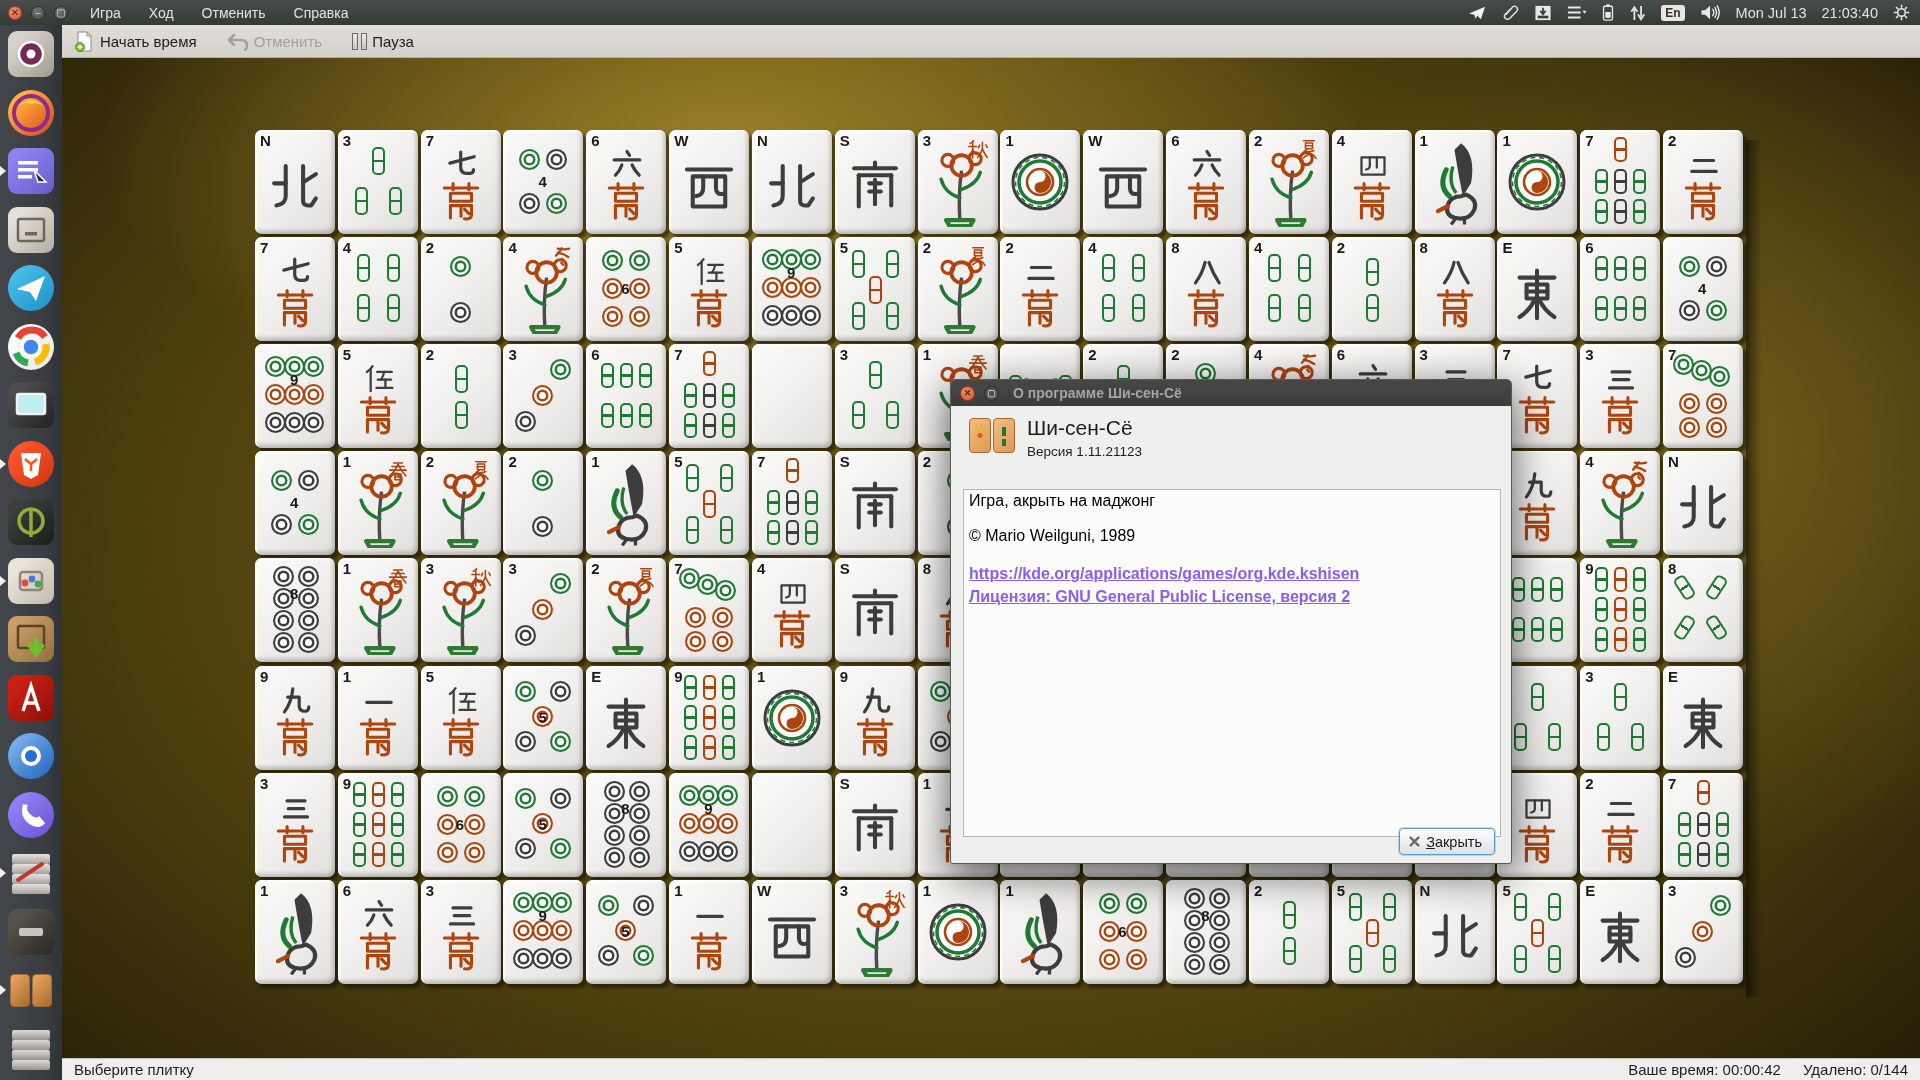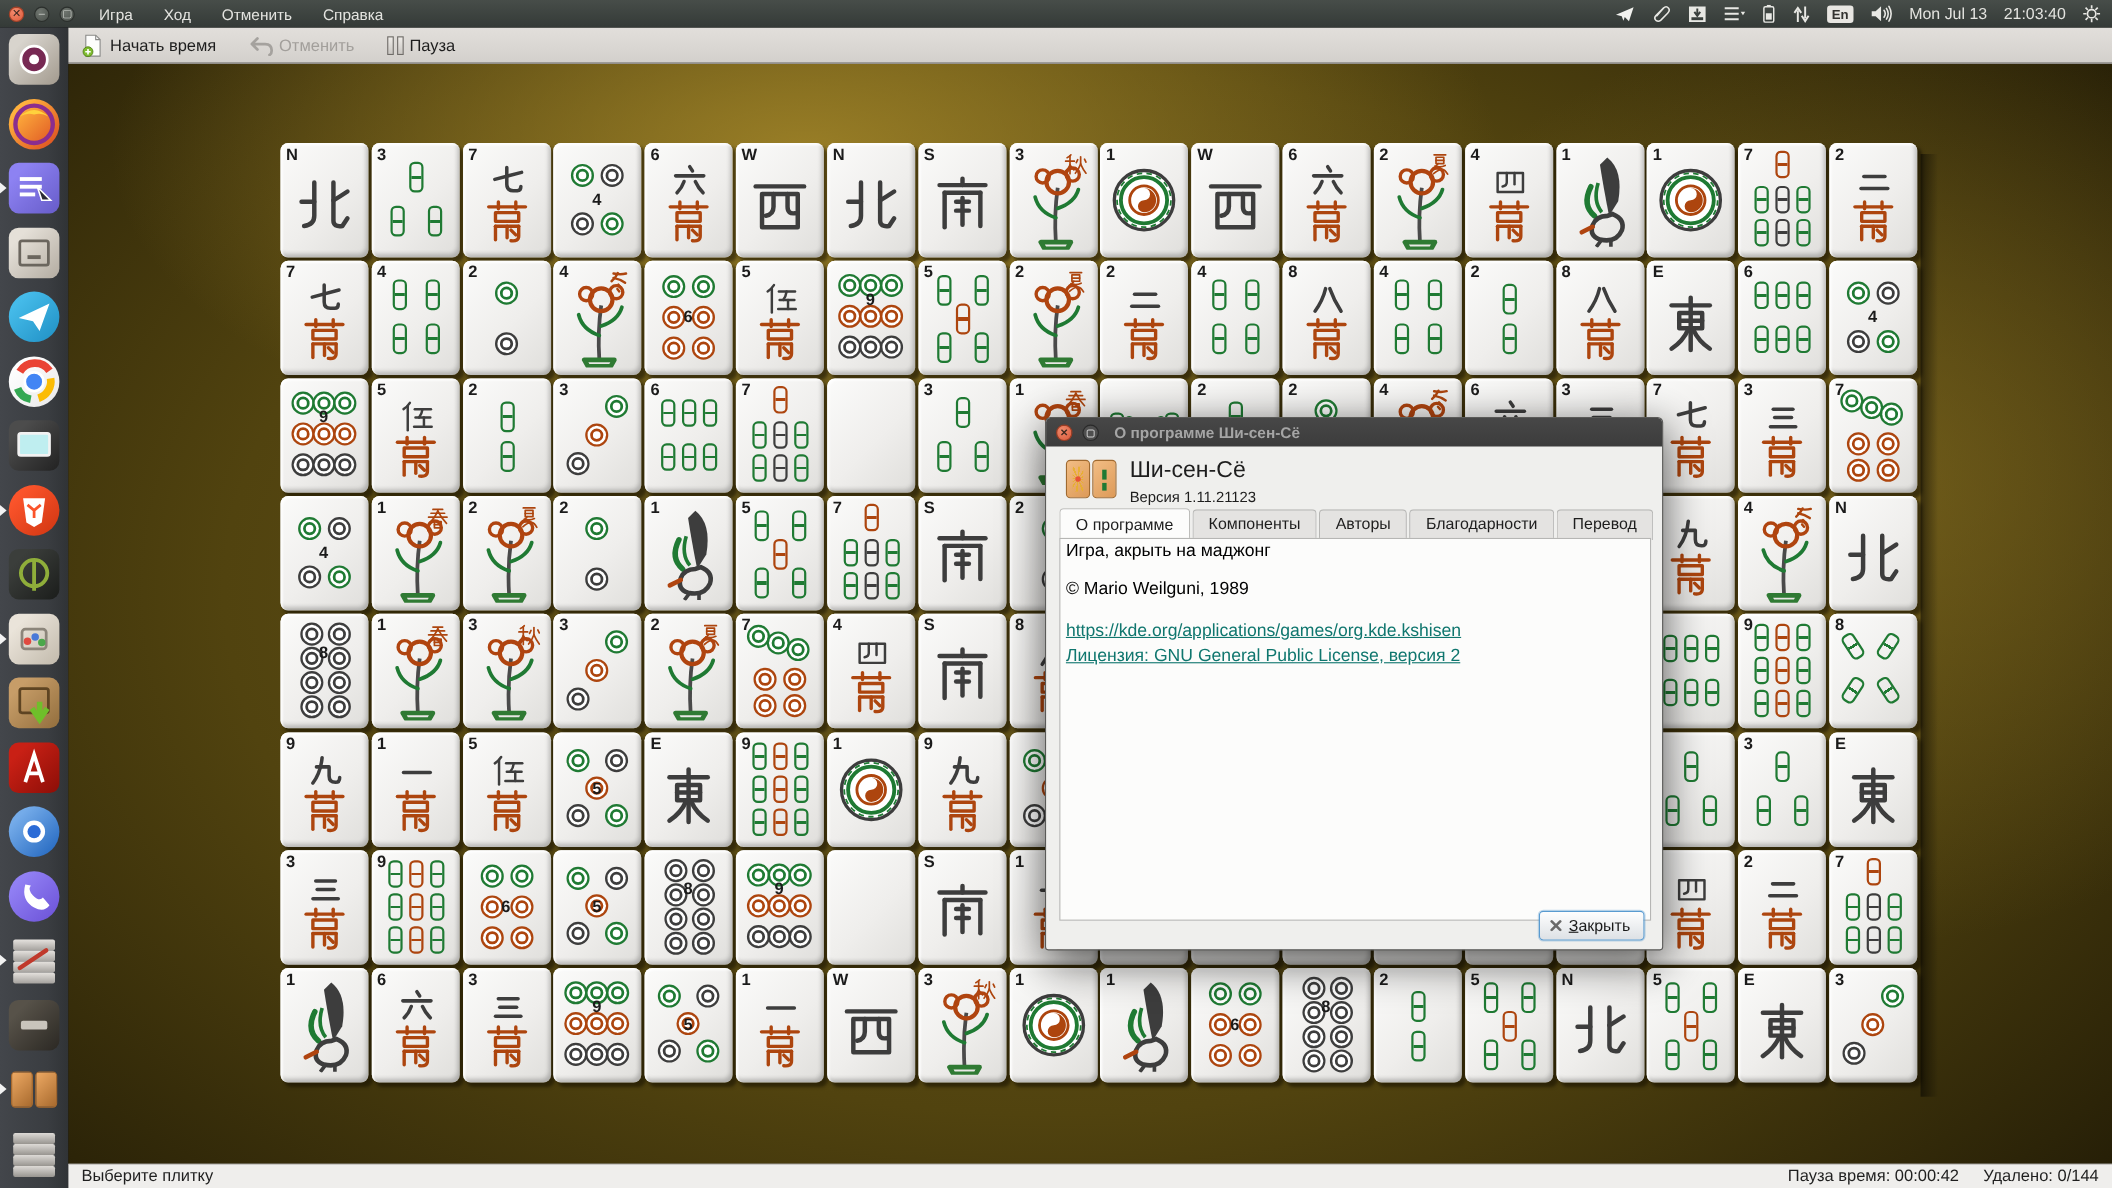--- a/index.html
+++ b/index.html
@@ -89,21 +89,21 @@
   #dlg-appname{font-size:21px;color:#1e1e1e;}
   #dlg-version{font-size:13.5px;color:#1e1e1e;margin-top:4px;}
   #dlg-tabs{position:absolute;left:12px;top:81px;display:flex;align-items:flex-end;font-size:14.5px;color:#1e1e1e;}
   .tab{padding:5px 14px 6px;border:1px solid #b6b6b4;border-bottom:none;background:#e4e3e1;
     border-radius:4px 4px 0 0;margin-right:2px;}
   .tab.active{background:#fcfcfb;position:relative;top:1px;padding-top:7px;}
   #dlg-content{position:absolute;left:12px;top:109px;width:538px;height:348px;background:#fcfcfb;
     border:1px solid #b6b6b4;font-size:14.5px;color:#1c1c1c;padding:14px 18px;}
   #dlg-desc{position:absolute;left:18px;top:112px;}
   #dlg-copy{position:absolute;left:18px;top:147px;}
-  .dlg-link{position:absolute;left:18px;color:#0f766e;text-decoration:underline;}
+  .dlg-link{position:absolute;left:18px;color:#8b5cf6;text-decoration:underline;font-weight:bold;}
   #dlg-link1{top:185px;}
   #dlg-link2{top:208px;}
   #dlg-closebtn{position:absolute;right:16px;top:448px;height:27px;padding:0 12px 0 9px;
     display:flex;align-items:center;gap:6px;font-size:14.5px;color:#1a1a1a;
     background:linear-gradient(#fefefe,#dde1e5);border:1px solid #5a9bd0;border-radius:4px;
     box-shadow:0 0 0 1px rgba(90,155,208,.35);}
 
   
   #statusbar{position:absolute;left:62px;top:1058px;width:1858px;height:22px;z-index:85;
     background:#efeeec;border-top:1px solid #c6c4c1;display:flex;align-items:center;
@@ -2205,41 +2205,34 @@
   <div id="dlg-head">
     <span class="appicon">
         <i class="t1"></i>
         <i class="t2"></i>
       </span>
     <span>
       <div id="dlg-appname">Ши-сен-Сё</div>
       <div id="dlg-version">Версия 1.11.21123</div>
     </span>
   </div>
-  <div id="dlg-tabs">
-      <span class="tab active">О программе</span>
-      <span class="tab">Компоненты</span>
-      <span class="tab">Авторы</span>
-      <span class="tab">Благодарности</span>
-      <span class="tab">Перевод</span>
-    </div>
   <div id="dlg-content"></div>
   <div id="dlg-desc">Игра, акрыть на маджонг</div>
   <div id="dlg-copy">© Mario Weilguni, 1989</div>
   <a class="dlg-link" id="dlg-link1">https://kde.org/applications/games/org.kde.kshisen</a>
   <a class="dlg-link" id="dlg-link2">Лицензия: GNU General Public License, версия 2</a>
   <div id="dlg-closebtn">
     <span>
       <svg width="11" height="11" viewBox="0 0 20 20">
           <path d="M3 3 L17 17 M17 3 L3 17" stroke="#6a6a6a" stroke-width="4.4" stroke-linecap="round"></path>
         </svg>
       </span>
     <span id="closelbl"><u>З</u>акрыть</span>
   </div>
 </div>
 
 <div id="statusbar">
   <span>Выберите плитку</span>
   <span id="status-right">
-    <span>Пауза время: 00:00:42</span>
+    <span>Ваше время: 00:00:42</span>
     <span>Удалено: 0/144</span>
   </span>
 </div>
 
 </body></html>

